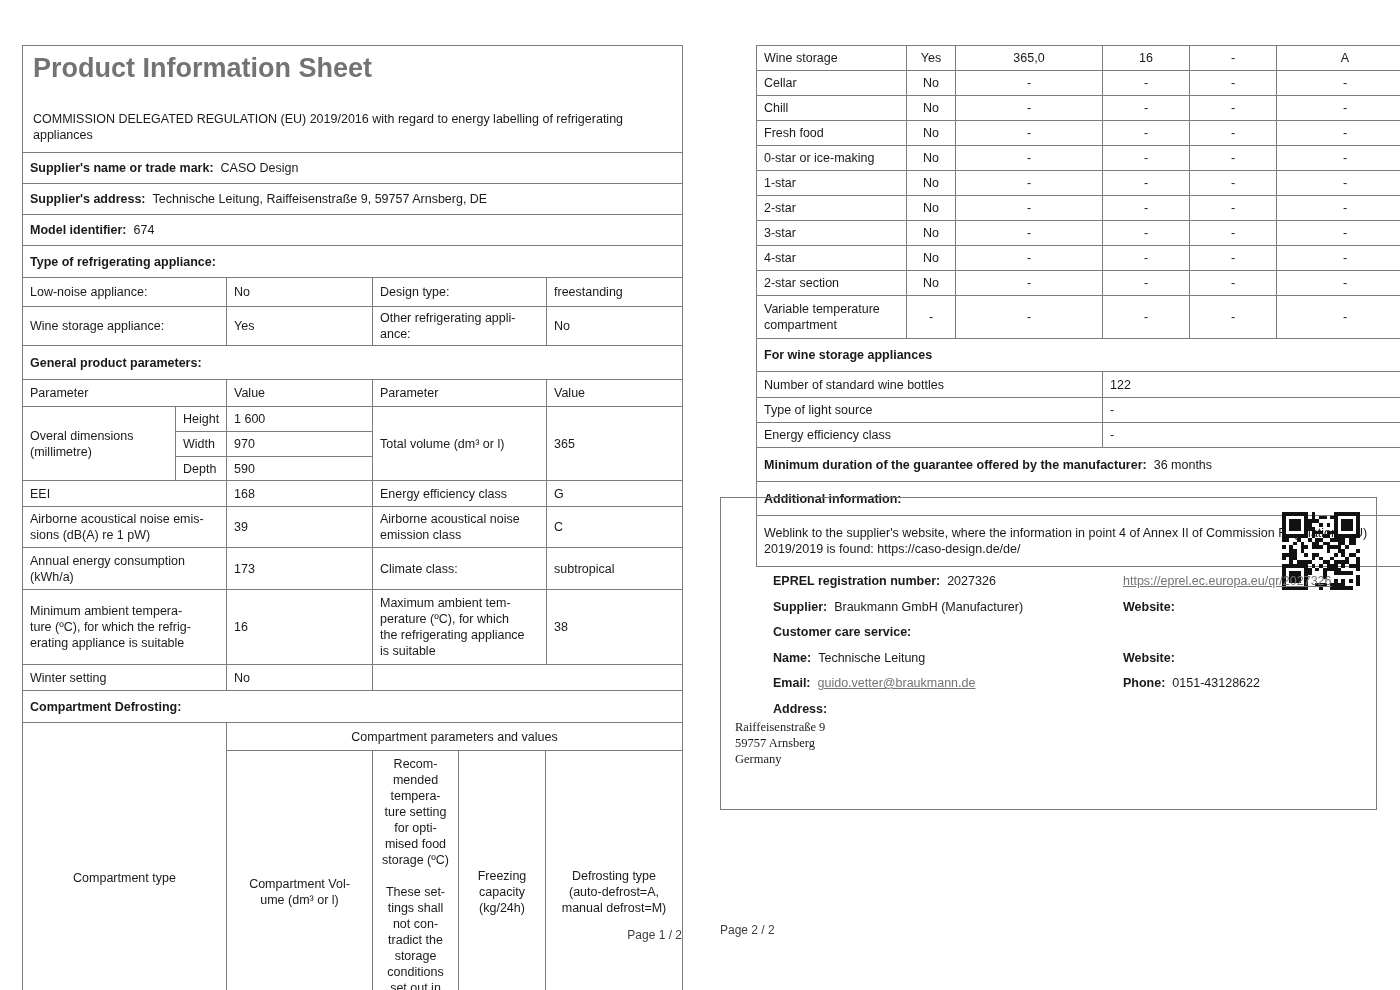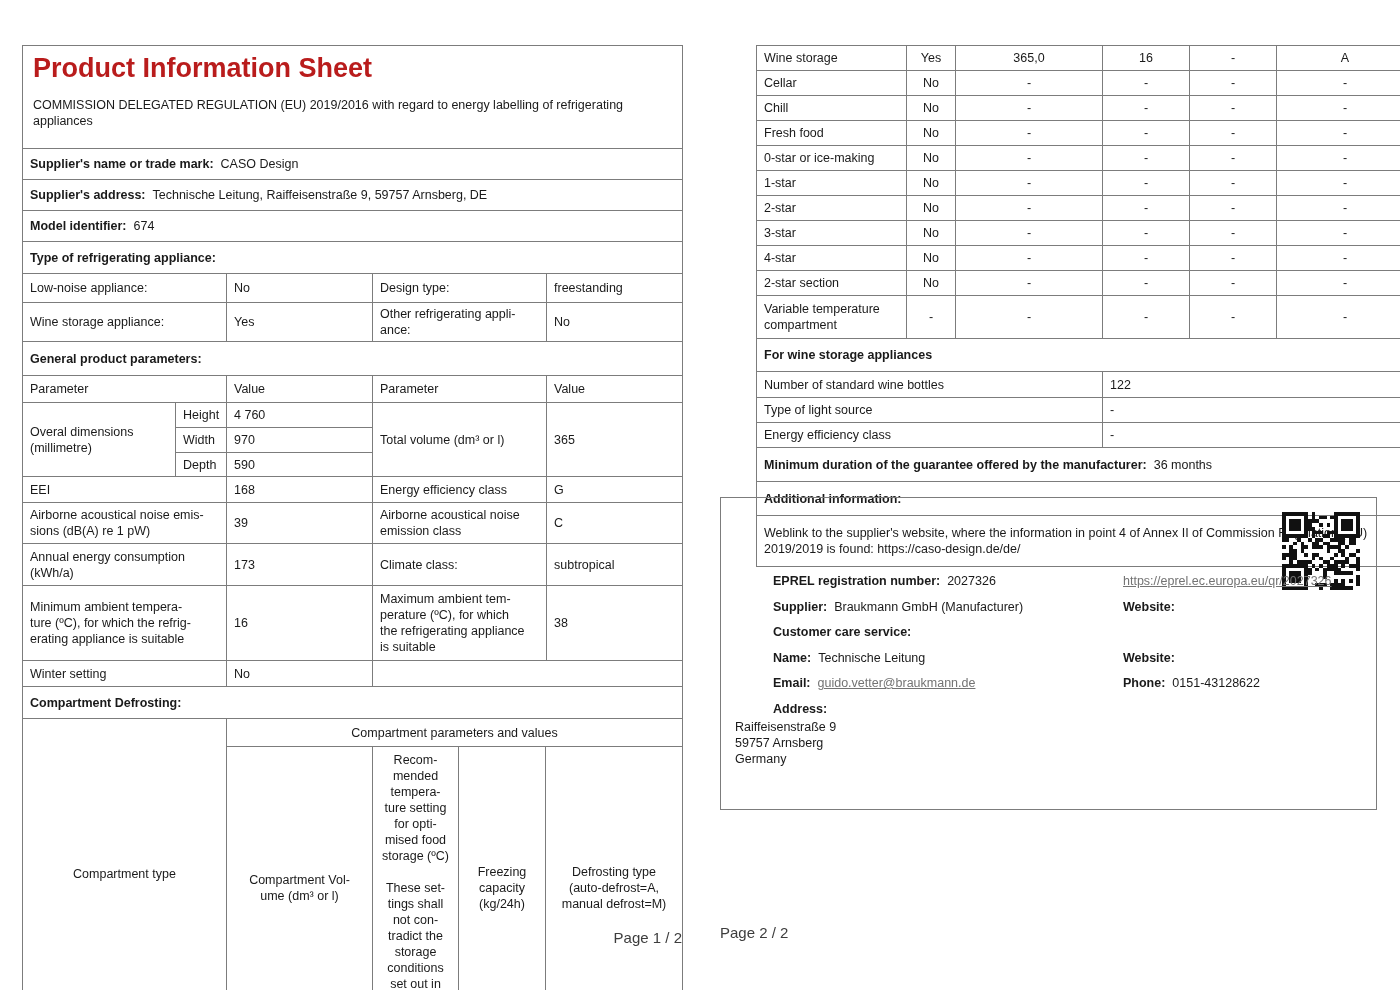--- a/index.html
+++ b/index.html
@@ -12,38 +12,38 @@
   #page1{left:22px;width:660px;}
   #page2{left:756px;width:657px;}
   table{border-collapse:collapse;table-layout:fixed;width:100%;margin-top:-1px;}
   table:first-child{margin-top:0;}
   td{border:1px solid #7c7c7c;padding:2px 7px;vertical-align:middle;overflow:hidden;}
   .b{font-weight:bold;}
   .c{text-align:center;}
   .ml{white-space:pre-line;}
   .secthead td{padding:4px 7px;}
   .title-cell{padding:7px 10px 9px 10px;}
-  .doc-title{font-size:27px;font-weight:bold;color:#b91c1c;line-height:1.15;margin-bottom:13px;}
+  .doc-title{font-size:27px;font-weight:bold;color:#737373;line-height:1.15;margin-bottom:27px;}
   .doc-sub{font-size:12.5px;color:#1a1a1a;}
   .lbl{font-weight:bold;}
   .val{margin-left:7px;}
-  .footer{position:absolute;font-size:15px;color:#3d3d3d;}
+  .footer{position:absolute;font-size:12px;color:#3d3d3d;}
   #footer1{left:22px;top:928px;width:660px;text-align:right;}
   #footer2{left:720px;top:923px;width:657px;text-align:left;}
   .infobox{
     position:absolute;left:720px;top:497px;width:657px;height:313px;
     border:1px solid #7c7c7c;box-sizing:border-box;padding:13px 14px;
   }
   .infobox p{margin:0 0 10px 0;}
   .irow{position:relative;margin-bottom:9.5px;min-height:16px;padding-left:38px;}
   .irow .rcol{position:absolute;left:388px;top:0;}
   .link{color:#737373;text-decoration:underline;cursor:pointer;}
   #qr{position:absolute;top:14px;right:16px;}
   .gap-lg{margin-top:62px;}
-  .addr-lines{white-space:pre-line;}
+  .addr-lines{white-space:pre-line;font-family:Liberation Serif, serif;}
 </style>
 </head>
 <body>
 
 <div class="page" id="page1">
 
   <table>
     <colgroup>
         <col style="width:660px">
       </colgroup>
@@ -115,21 +115,21 @@
     <tr>
       <td colspan="2" style="height:22px">Parameter</td>
       <td>Value</td>
       <td>Parameter</td>
       <td>Value</td>
     </tr>
     <tr>
       <td rowspan="3" class="ml">Overal dimensions
 (millimetre)</td>
       <td style="height:20px">Height</td>
-      <td>4 760</td>
+      <td>1 600</td>
       <td rowspan="3">Total volume (dm³ or l)</td>
       <td rowspan="3">365</td>
     </tr>
     <tr>
       <td style="height:20px">Width</td>
       <td>970</td>
     </tr>
     <tr>
       <td style="height:19px">Depth</td>
       <td>590</td>

